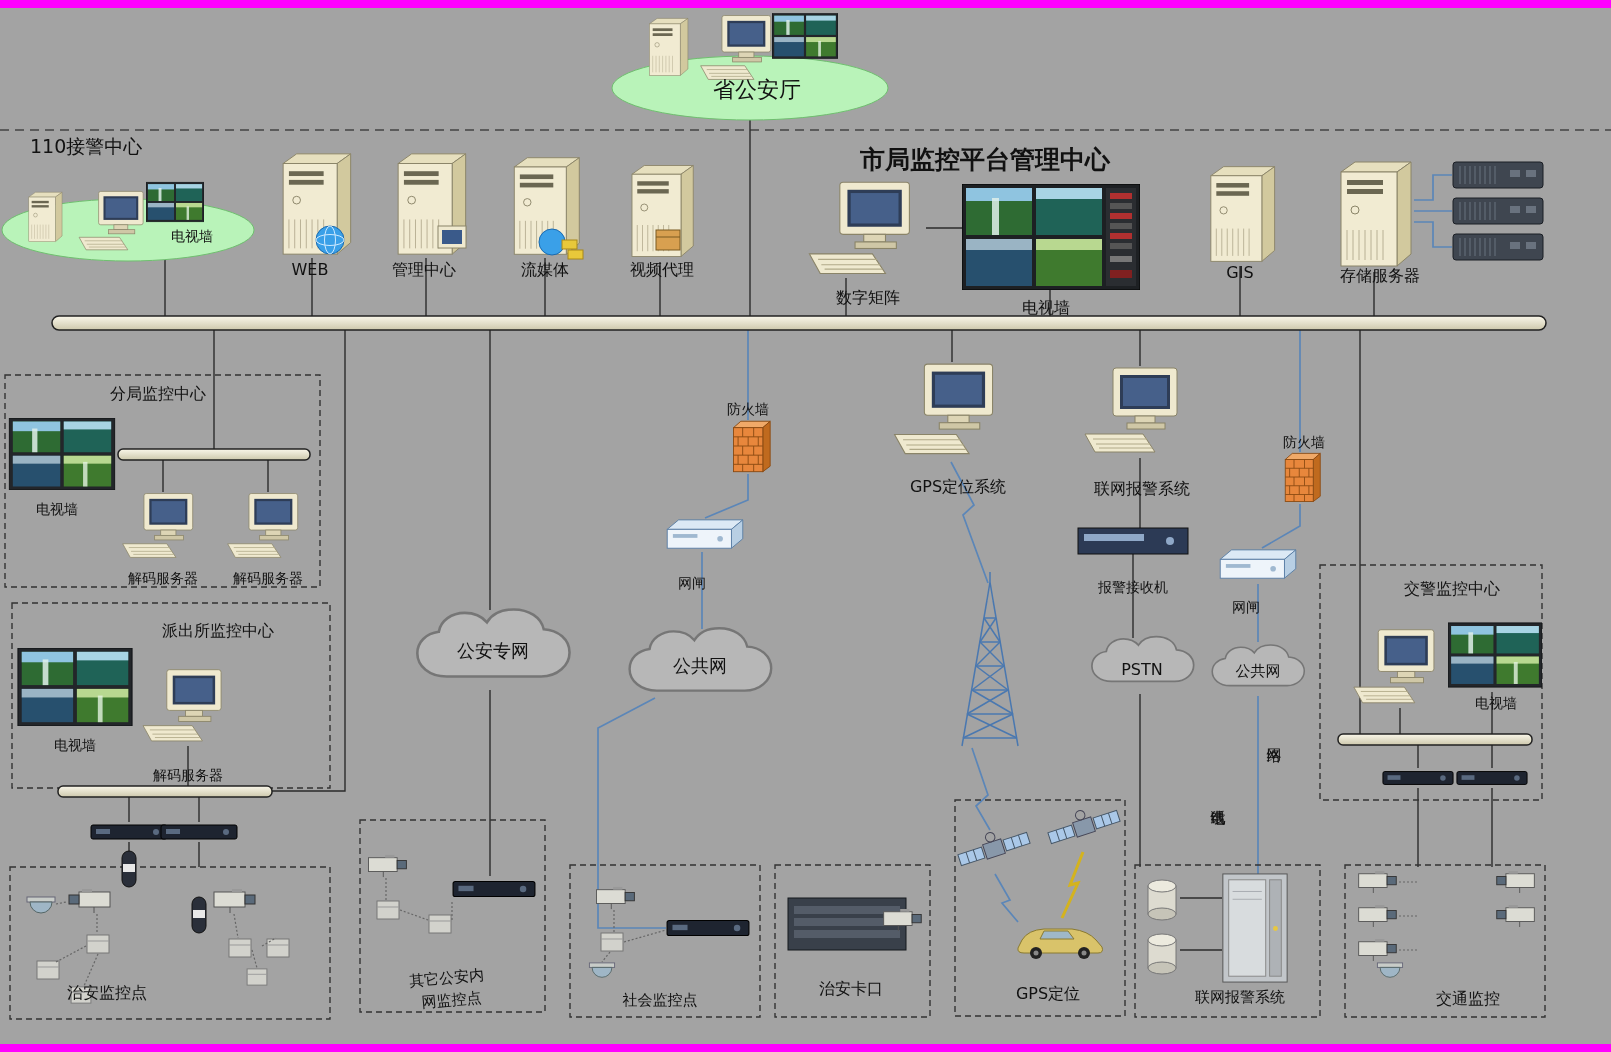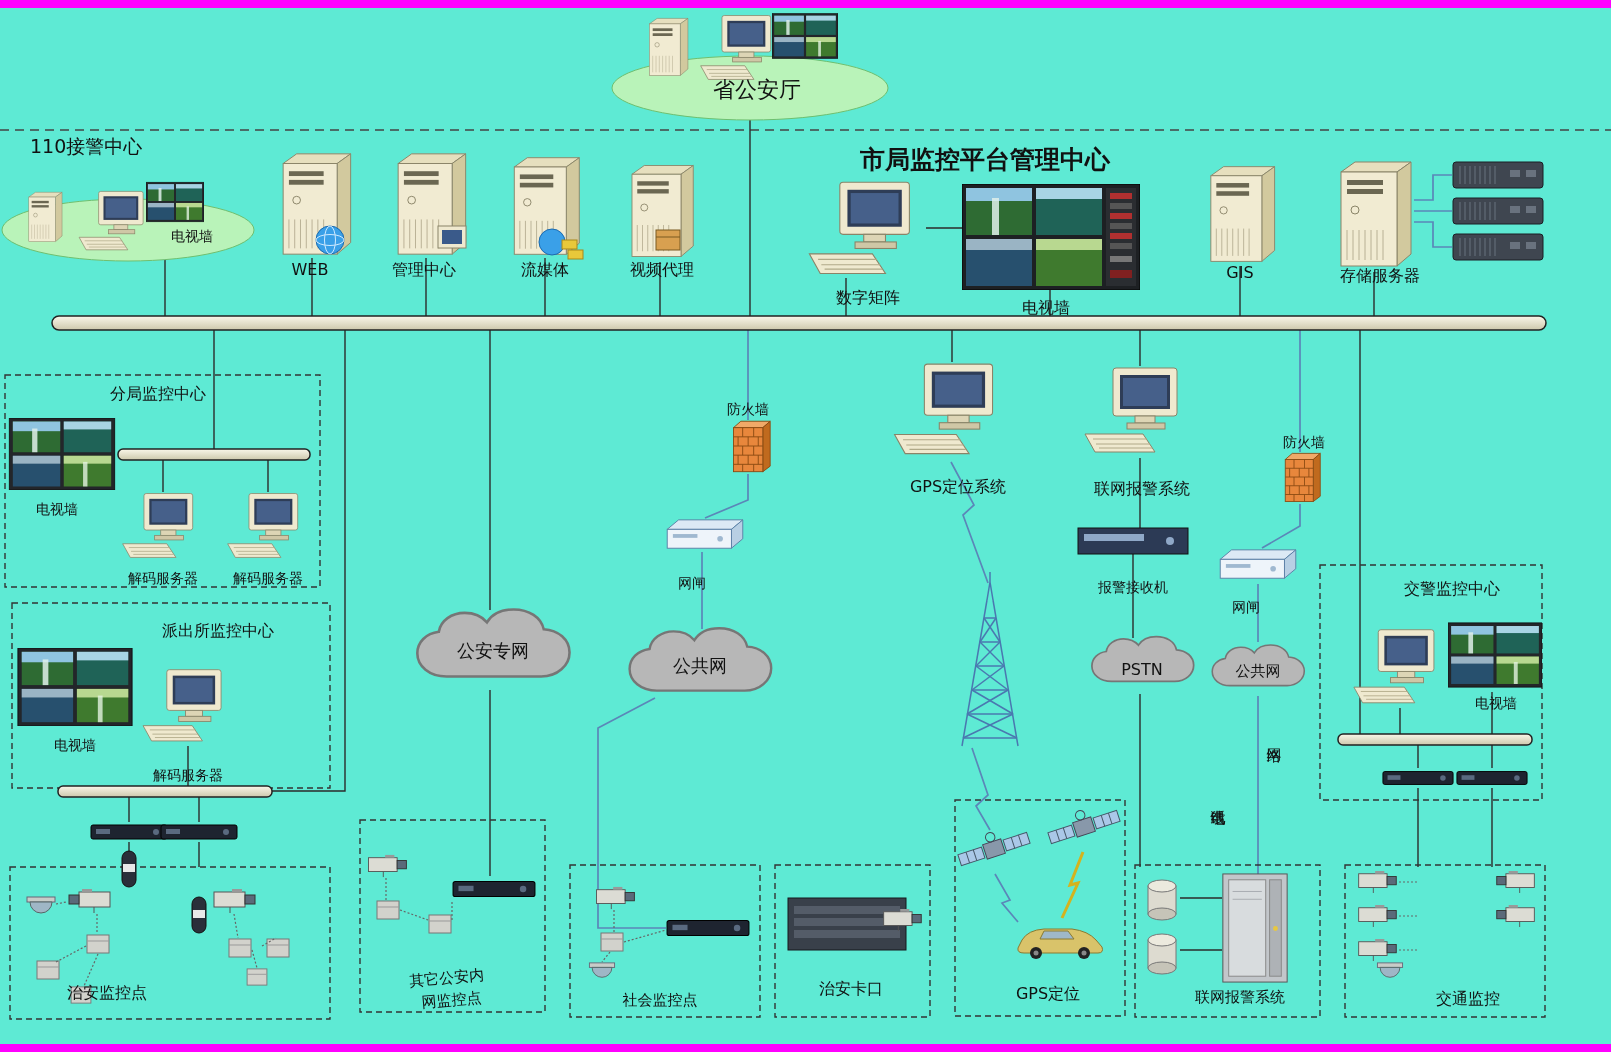--- a/index.html
+++ b/index.html
@@ -1,16 +1,16 @@
 <!DOCTYPE html>
 <html><head>
 <meta charset="utf-8">
 <style>
   html,body{margin:0;padding:0;background:#fff;}
-  .stage{position:relative;width:1611px;height:1052px;overflow:hidden;background:#5eead4;}
+  .stage{position:relative;width:1611px;height:1052px;overflow:hidden;background:#a3a3a3;}
   svg text{font-family:"DejaVu Sans","Liberation Sans",sans-serif;fill:#111;text-anchor:middle;}.t14{font-size:14px}.t15{font-size:15px}.t16{font-size:16px}
   .t18{font-size:18px}.t19{font-size:19px}.t22{font-size:22px}
   .t25{font-size:25px;font-weight:700}
   .vtext{writing-mode:vertical-rl;text-orientation:upright;}
   .ln{stroke:#2b2b2b;stroke-width:1.4;fill:none}
   .lnb{stroke:#5b86b8;stroke-width:1.7;fill:none}
   .dot{stroke:#666;stroke-width:1.2;stroke-dasharray:2 2;fill:none}
   .dashbox{fill:none;stroke:#333;stroke-width:1.4;stroke-dasharray:6 4}
   .dashsep{stroke:#444;stroke-width:1.4;stroke-dasharray:9 6;fill:none}
   .busbar{fill:url(#gbar);stroke:#222;stroke-width:1.5}

